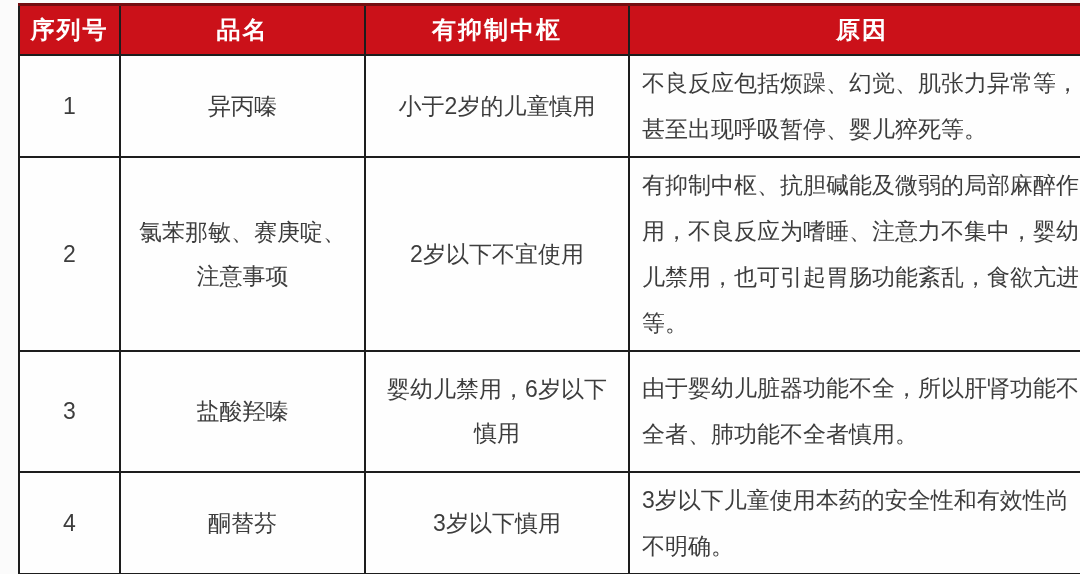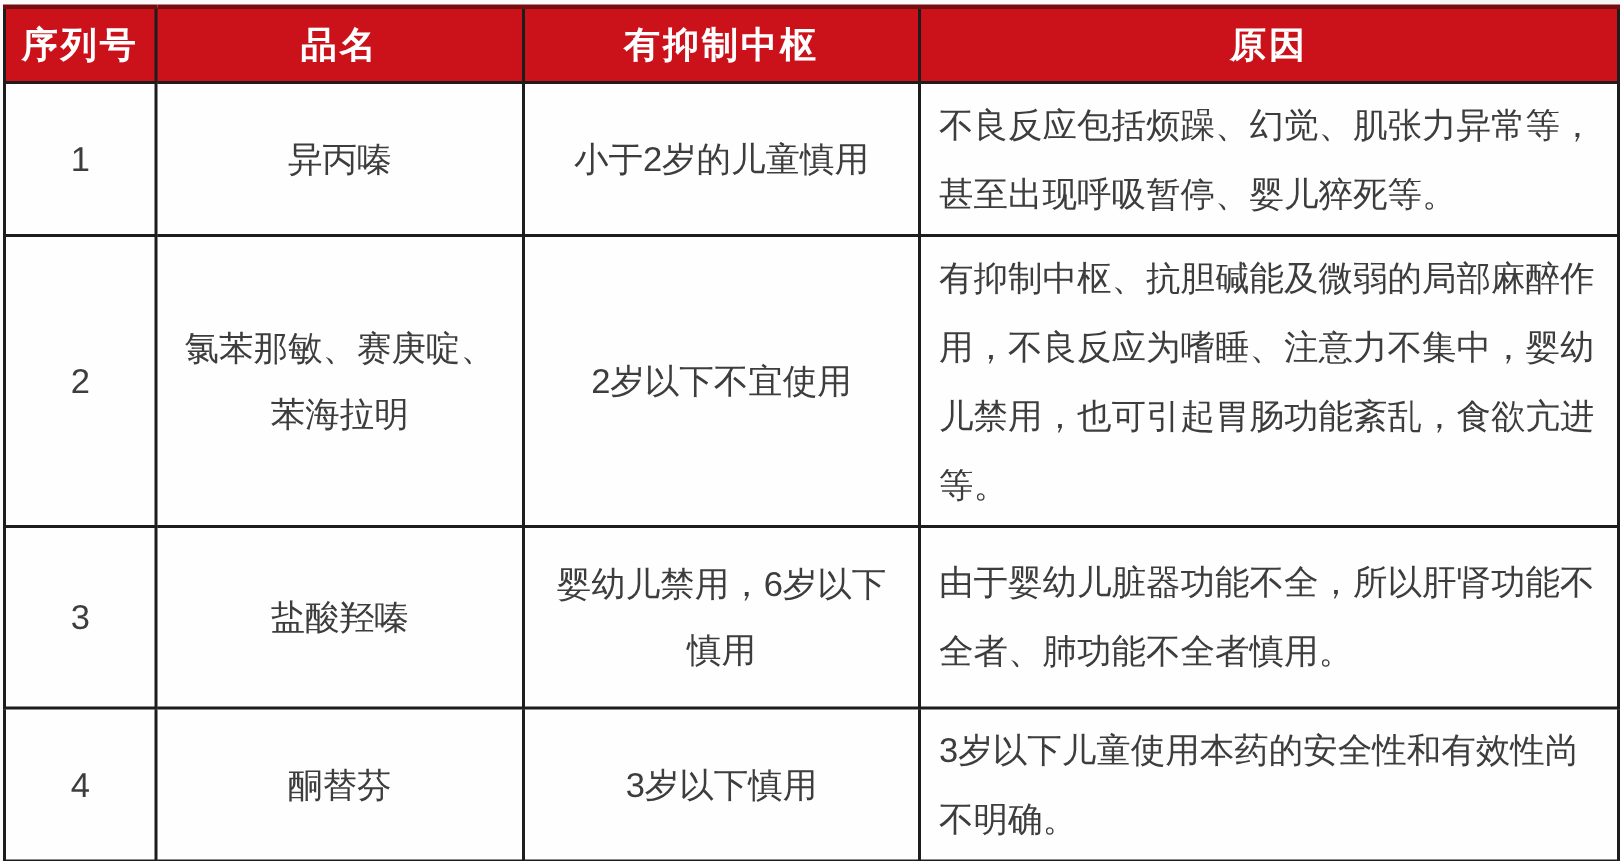--- a/index.html
+++ b/index.html
@@ -7,21 +7,21 @@
     width: 1080px;
     height: 574px;
     overflow: hidden;
     background: #f5f5f5;
     font-family: "Liberation Sans", "DejaVu Sans", sans-serif;
   }
   .page {
     width: 960px;
     height: 574px;
     background: #fbfbfb;
-    padding: 3px 2px 0 2px;
+    padding: 3px 2px 0 18px;
   }
   table.drug-table {
     width: 1076px;
     border-collapse: collapse;
     table-layout: fixed;
     background: #fefefe;
   }
   .drug-table th, .drug-table td {
     border: 2px solid #1d1d1d;
     vertical-align: middle;
@@ -75,21 +75,21 @@
     </thead>
     <tbody>
       <tr class="r1">
         <td>1</td>
         <td>异丙嗪</td>
         <td>小于2岁的儿童慎用</td>
         <td class="reason">不良反应包括烦躁、幻觉、肌张力异常等，甚至出现呼吸暂停、婴儿猝死等。</td>
       </tr>
       <tr class="r2">
         <td>2</td>
-        <td>氯苯那敏、赛庚啶、苯海拉明</td>
+        <td>氯苯那敏、赛庚啶、注意事项</td>
         <td>2岁以下不宜使用</td>
         <td class="reason">有抑制中枢、抗胆碱能及微弱的局部麻醉作用，不良反应为嗜睡、注意力不集中，婴幼儿禁用，也可引起胃肠功能紊乱，食欲亢进等。</td>
       </tr>
       <tr class="r3">
         <td>3</td>
         <td>盐酸羟嗪</td>
         <td>婴幼儿禁用，6岁以下慎用</td>
         <td class="reason">由于婴幼儿脏器功能不全，所以肝肾功能不全者、肺功能不全者慎用。</td>
       </tr>
       <tr class="r4">

